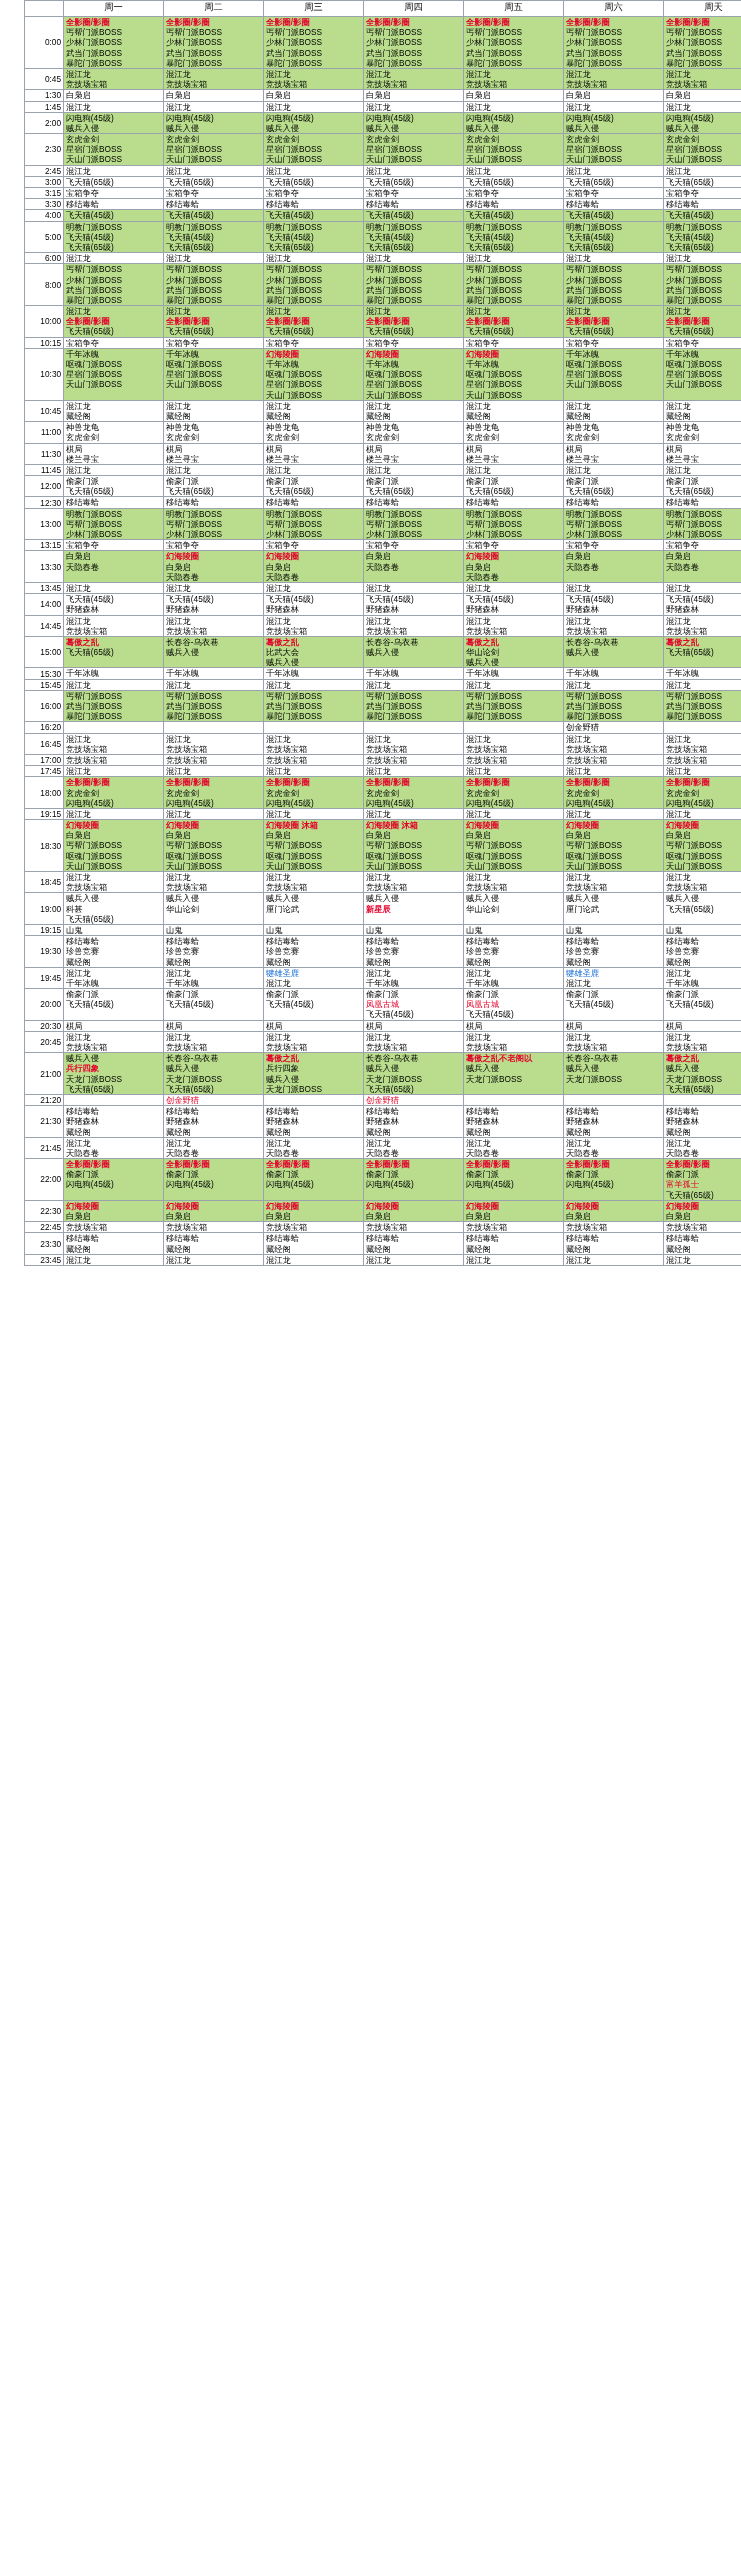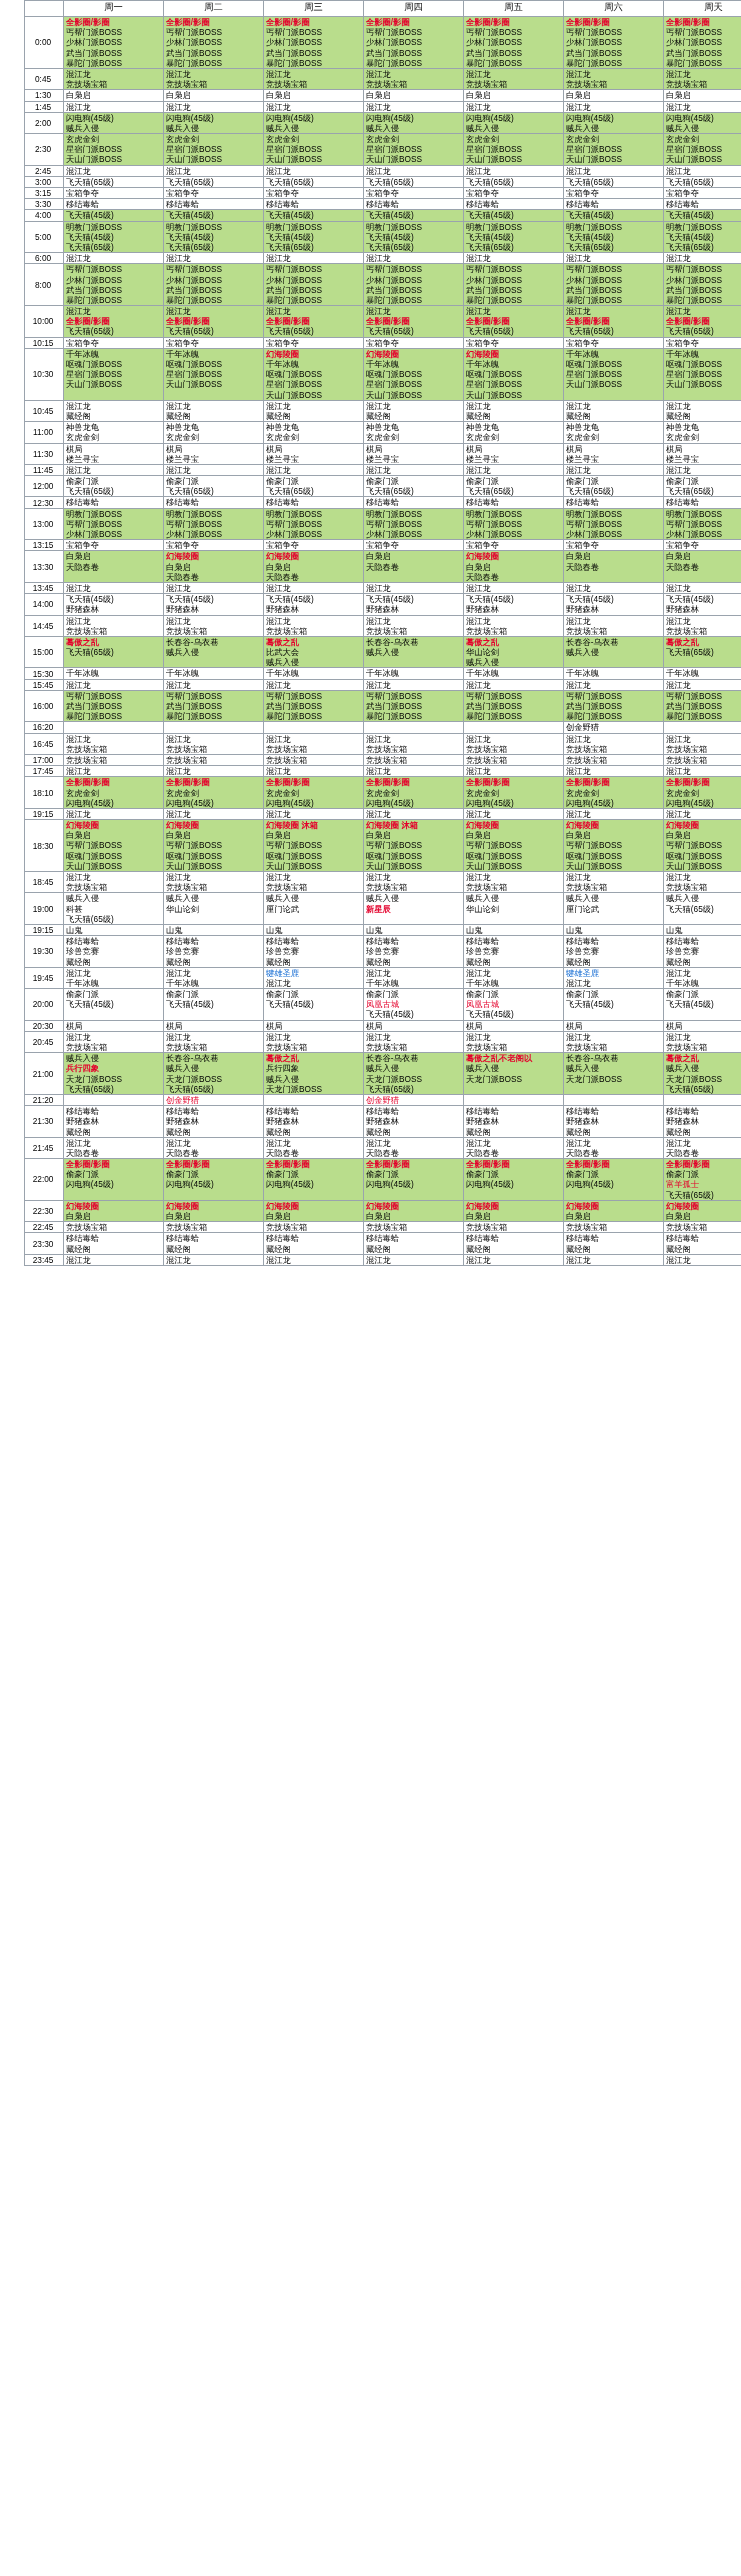--- a/index.html
+++ b/index.html
@@ -3,21 +3,21 @@
 <meta charset="utf-8">
 <style>
   html,body{margin:0;padding:0;background:#ffffff;}
   body{font-family:"Liberation Sans","DejaVu Sans",sans-serif;}
   #sheet{width:742px;position:relative;}
   table{border-collapse:collapse;width:738px;table-layout:fixed;margin-left:24px;}
   col.time{width:39px;}
   col.day{width:100px;}
   th,td{border:0.9px solid #9aa3ad;padding:0;vertical-align:top;}
   thead th{height:15px;background:#ffffff;font-size:9.3px;font-weight:normal;text-align:center;color:#000;}
-  td.timecell{font-size:8.3px;text-align:center;padding-right:1.9px;color:#000;background:#ffffff;vertical-align:middle;white-space:nowrap;}
+  td.timecell{font-size:8.3px;text-align:right;padding-right:1.9px;color:#000;background:#ffffff;vertical-align:middle;white-space:nowrap;}
   td.daycell{padding:0;}
   .ev{font-size:8.3px;line-height:10.2px;height:10.2px;white-space:nowrap;overflow:hidden;padding-left:1.9px;color:#000;}
   .g{background:#b9dd8c;}
   .w{background:#ffffff;}
   .r{color:#e4002b;font-weight:bold;}
   .rp{color:#e4002b;}
   .blue{color:#1a6fd4;}
   .empty{height:10.2px;}
   thead th.tcorner{background:#ffffff;}
 </style>
@@ -1169,21 +1169,21 @@
             <div class="ev">混江龙</div>
           </td>
           <td class="daycell w">
             <div class="ev">混江龙</div>
           </td>
           <td class="daycell w">
             <div class="ev">混江龙</div>
           </td>
         </tr>
         <tr>
-          <td class="timecell w">18:10</td>
+          <td class="timecell w">18:00</td>
           <td class="daycell g">
             <div class="ev r">全影圈/影圈</div>
             <div class="ev">玄虎金剑</div>
             <div class="ev">闪电狗(45级)</div>
           </td>
           <td class="daycell g">
             <div class="ev r">全影圈/影圈</div>
             <div class="ev">玄虎金剑</div>
             <div class="ev">闪电狗(45级)</div>
           </td>

